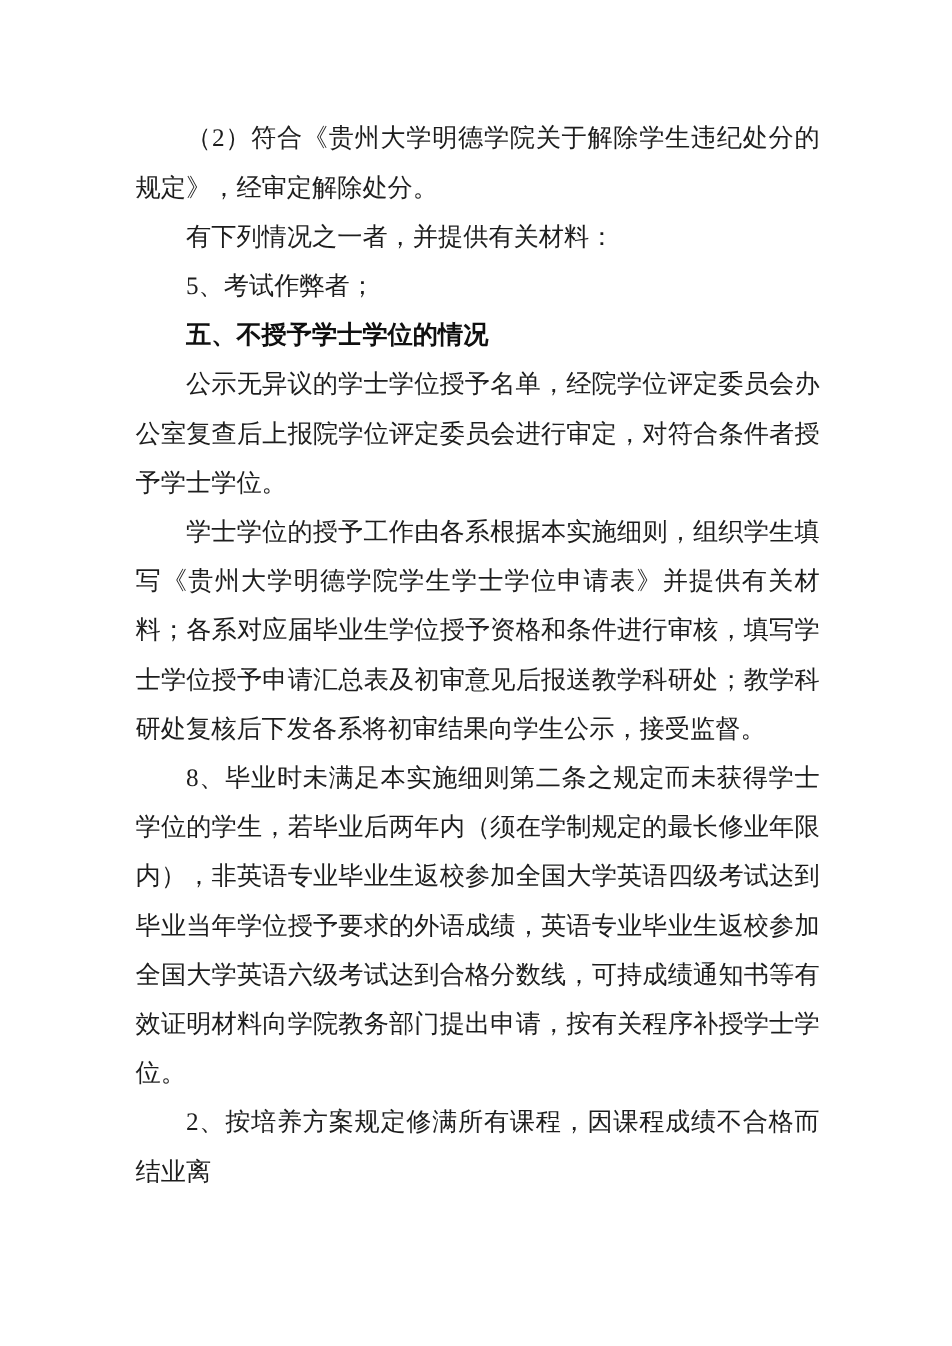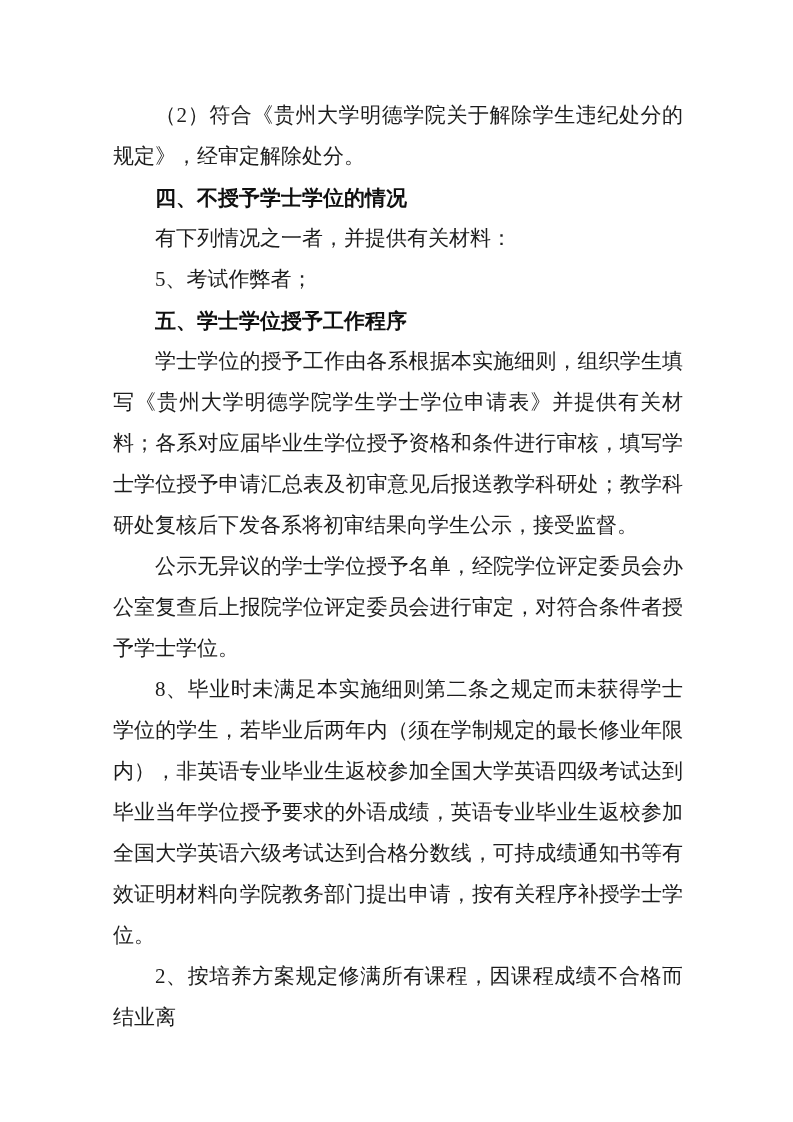--- a/index.html
+++ b/index.html
@@ -39,22 +39,21 @@
     color: #101010;
     font-family: "Liberation Sans", "DejaVu Sans", sans-serif;
   }
 </style>
 </head>
 <body>
 
 <div class="page">
   <div class="content">
     <p class="para">（2）符合《贵州大学明德学院关于解除学生违纪处分的规定》，经审定解除处分。</p>
-    <p class="heading">四、不授予学士学位的情况</p>
     <p class="para">有下列情况之一者，并提供有关材料：</p>
     <p class="para">5、考试作弊者；</p>
-    <p class="heading">五、学士学位授予工作程序</p>
+    <p class="heading">五、不授予学士学位的情况</p>
+    <p class="para">公示无异议的学士学位授予名单，经院学位评定委员会办公室复查后上报院学位评定委员会进行审定，对符合条件者授予学士学位。</p>
     <p class="para">学士学位的授予工作由各系根据本实施细则，组织学生填写《贵州大学明德学院学生学士学位申请表》并提供有关材料；各系对应届毕业生学位授予资格和条件进行审核，填写学士学位授予申请汇总表及初审意见后报送教学科研处；教学科研处复核后下发各系将初审结果向学生公示，接受监督。</p>
-    <p class="para">公示无异议的学士学位授予名单，经院学位评定委员会办公室复查后上报院学位评定委员会进行审定，对符合条件者授予学士学位。</p>
     <p class="para">8、毕业时未满足本实施细则第二条之规定而未获得学士学位的学生，若毕业后两年内（须在学制规定的最长修业年限内），非英语专业毕业生返校参加全国大学英语四级考试达到毕业当年学位授予要求的外语成绩，英语专业毕业生返校参加全国大学英语六级考试达到合格分数线，可持成绩通知书等有效证明材料向学院教务部门提出申请，按有关程序补授学士学位。</p>
     <p class="para">2、按培养方案规定修满所有课程，因课程成绩不合格而结业离</p>
   </div>
 </div>
 
 </body></html>

